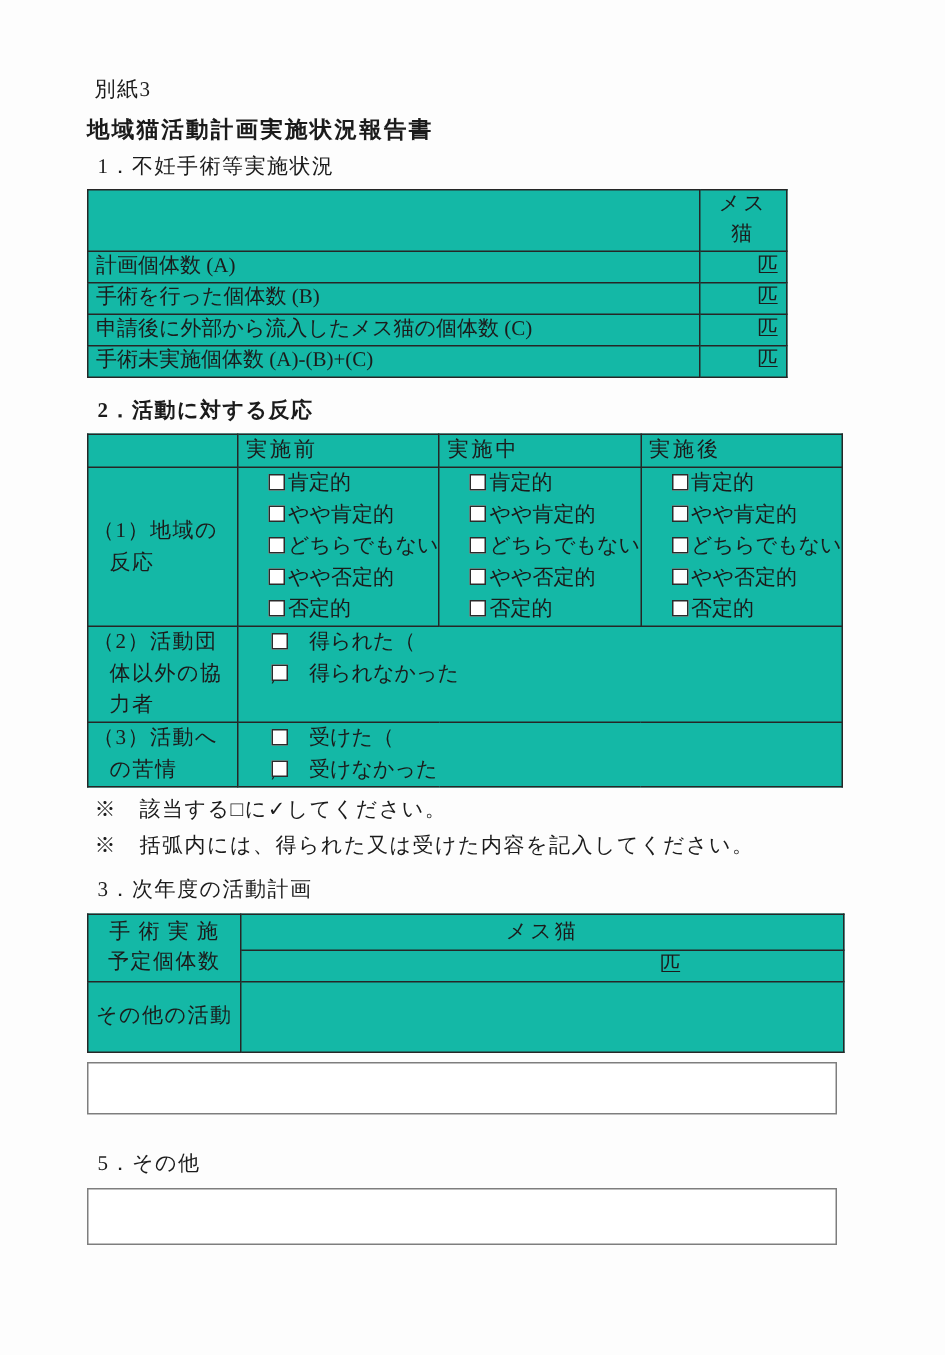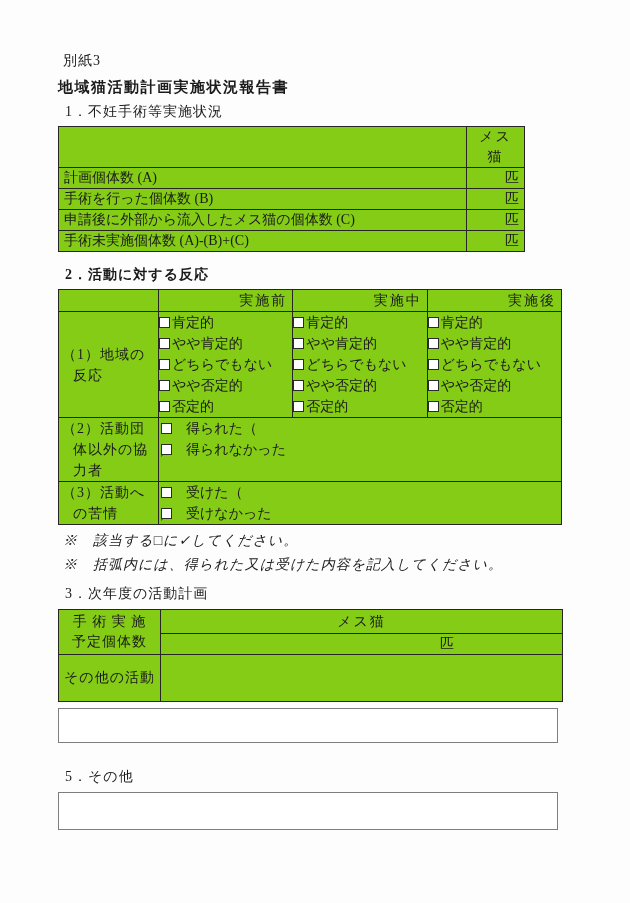--- a/index.html
+++ b/index.html
@@ -14,45 +14,45 @@
 
   .attachment { margin-left:5px; height:18px; line-height:18px; letter-spacing:1px; }
   .title { width:505px; text-align:left; font-size:15px; font-weight:bold; letter-spacing:1.5px; margin-top:9px; height:17px; line-height:17px; }
   .sec-heading { margin-left:7px; height:16px; line-height:16px; letter-spacing:1px; }
   .h1 { margin-top:8px; }
   .h2 { margin-top:15px;font-weight:bold; }
   .h3 { margin-top:13px; }
   .h4 { margin-top:26px; }
   .h5 { margin-top:26px; }
 
-  table { border-collapse:collapse; table-layout:fixed; background:#84cc16; }
+  table { border-collapse:collapse; table-layout:fixed; background:#14b8a6; }
   td,th { border:1px solid #262626; font-weight:normal; font-size:14px; padding:0 5px; vertical-align:middle; }
 
   
   .t1 { width:467px; margin-top:6px; }
   .t1 .c1 { width:408px; }
   .t1 td { height:21px; line-height:20px; }
   .t1 tr.hdr td { height:22px; text-align:center; letter-spacing:2px; }
   .t1 .unit { text-align:right; }
 
   
   .t2 { width:504px; margin-top:6px; }
   .t2 .lblcol { width:100px; }
-  .t2 tr.hdr td { height:22px; line-height:21px; text-align:right; letter-spacing:2px; }
+  .t2 tr.hdr td { height:22px; line-height:21px; text-align:left; letter-spacing:2px; }
   .t2 td.lbl { vertical-align:middle; padding:0 2px 0 3px; }
   .t2 .lline { line-height:21px; letter-spacing:1px; }
   .t2 .lline.ind { padding-left:11px; }
-  .t2 td.opts { vertical-align:top; padding:0 0; }
+  .t2 td.opts { vertical-align:top; padding:0 20px; }
   .opt { height:21px; line-height:21px; white-space:nowrap; }
   .opt.sp { display:flex; justify-content:space-between; padding-right:2px;flex-direction:column; }
   .opt.blank { height:21px; }
   .cb { display:inline-block; width:11px; height:11px; border:1px solid #2b2b2b; background:#fff; vertical-align:-1px; margin-right:2px; }
   .cb.gap { margin-right:14px; margin-left:2px; }
 
-  .note { margin-left:5px; margin-top:7px; height:17px; line-height:17px; letter-spacing:1px;font-style:italic; }
+  .note { margin-left:5px; margin-top:7px; height:17px; line-height:17px; letter-spacing:1px; }
   .note + .note { margin-top:7px; }
 
   
   .t3 { width:505px; margin-top:7px; }
   .t3 .lblcol { width:102px; }
   .t3 td { line-height:20px; }
   .t3 .lbl3 { text-align:center; letter-spacing:1px; }
   .t3 .cat-hdr { height:24px; text-align:center; letter-spacing:2px; }
   .t3 .unit3 { height:21px; text-align:right; padding-right:108px; }
   .t3 .other-row td { height:47px; }

